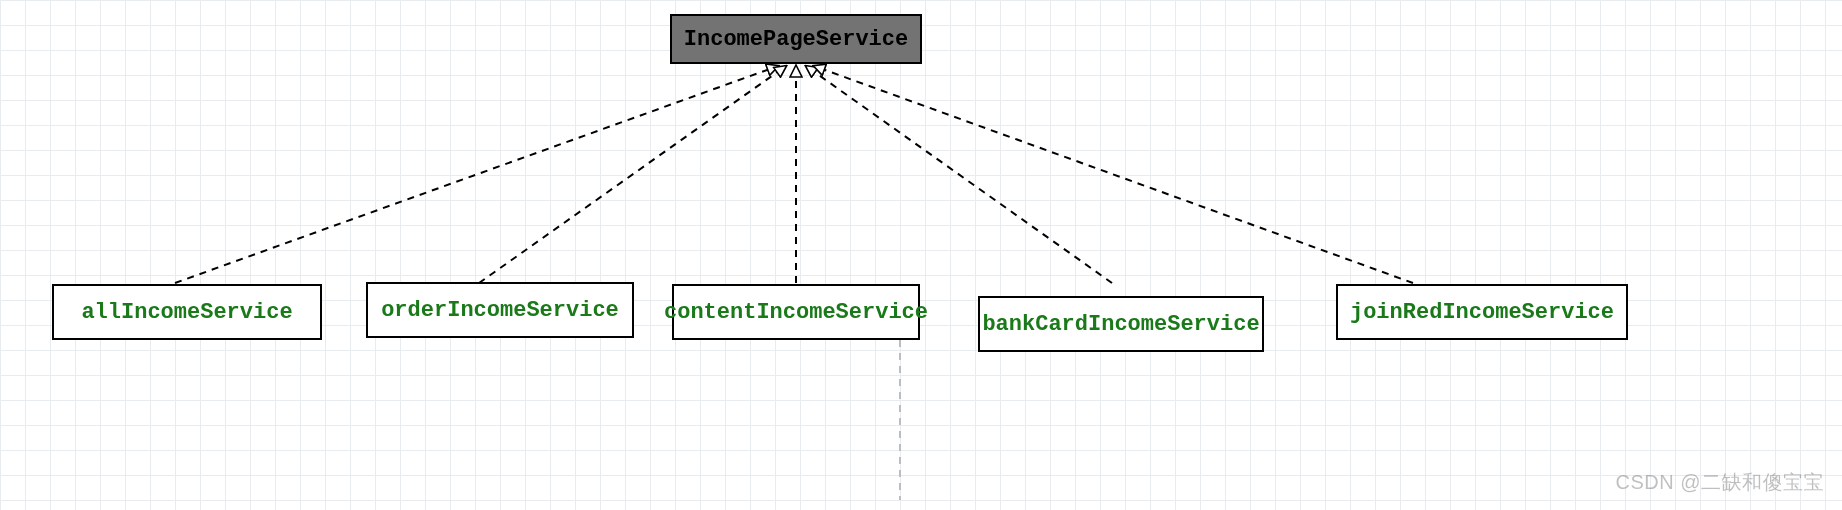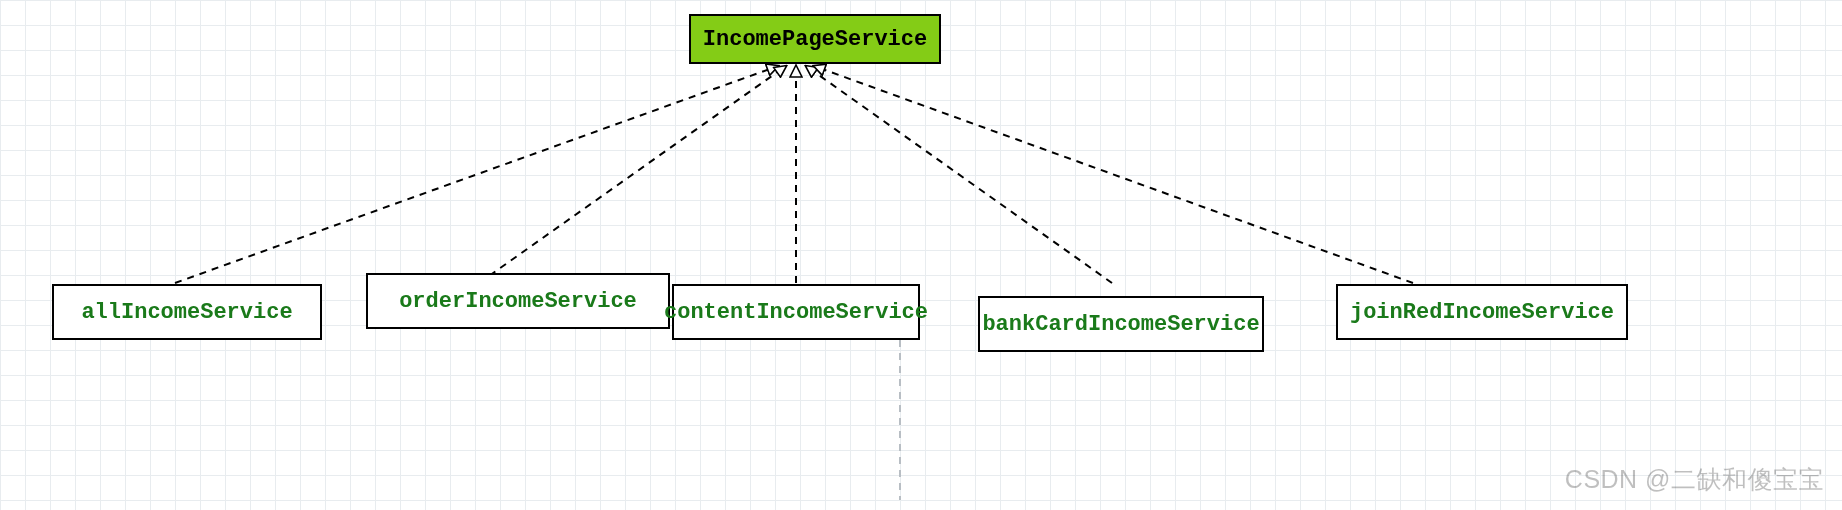--- a/index.html
+++ b/index.html
@@ -27,22 +27,21 @@
   .node {
     position: absolute;
     border: 2px solid #000;
     background: #fff;
     display: flex;
     align-items: center;
     justify-content: center;
     box-sizing: border-box;
   }
   .node.parent {
-    background: #84cc16;
-    margin-left: 19px;
+    background: #737373;
   }
   .label {
     font-size: 22px;
     font-weight: bold;
     font-family: "Courier New", Courier, monospace;
     white-space: nowrap;
   }
   .label.child {
     color: #1a7a1a;
   }
@@ -52,21 +51,21 @@
     width: 1842px;
     height: 510px;
     pointer-events: none;
   }
   .watermark {
     position: absolute;
     right: 18px;
     bottom: 14px;
     color: rgba(0,0,0,0.25);
     font-family: Arial, "Microsoft YaHei", sans-serif;
-    font-size: 25px;
+    font-size: 20px;
     letter-spacing: 0.5px;
     pointer-events: none;
   }
 </style>
 </head>
 <body>
 
 <div class="grid"></div>
 
 <div class="canvas">
@@ -89,21 +88,21 @@
   </svg>
 
   <div class="node parent" style="left:670px; top:14px; width:252px; height:50px;">
     <span class="label">IncomePageService</span>
   </div>
 
   <div class="node" style="left:52px; top:284px; width:270px; height:56px;">
     <span class="label child">allIncomeService</span>
   </div>
 
-  <div class="node" style="left:366px; top:273px; width:304px; height:56px;">
+  <div class="node" style="left:366px; top:282px; width:268px; height:56px;">
     <span class="label child">orderIncomeService</span>
   </div>
 
   <div class="node" style="left:672px; top:284px; width:248px; height:56px;">
     <span class="label child">contentIncomeService</span>
   </div>
 
   <div class="node" style="left:978px; top:296px; width:286px; height:56px;">
     <span class="label child">bankCardIncomeService</span>
   </div>

